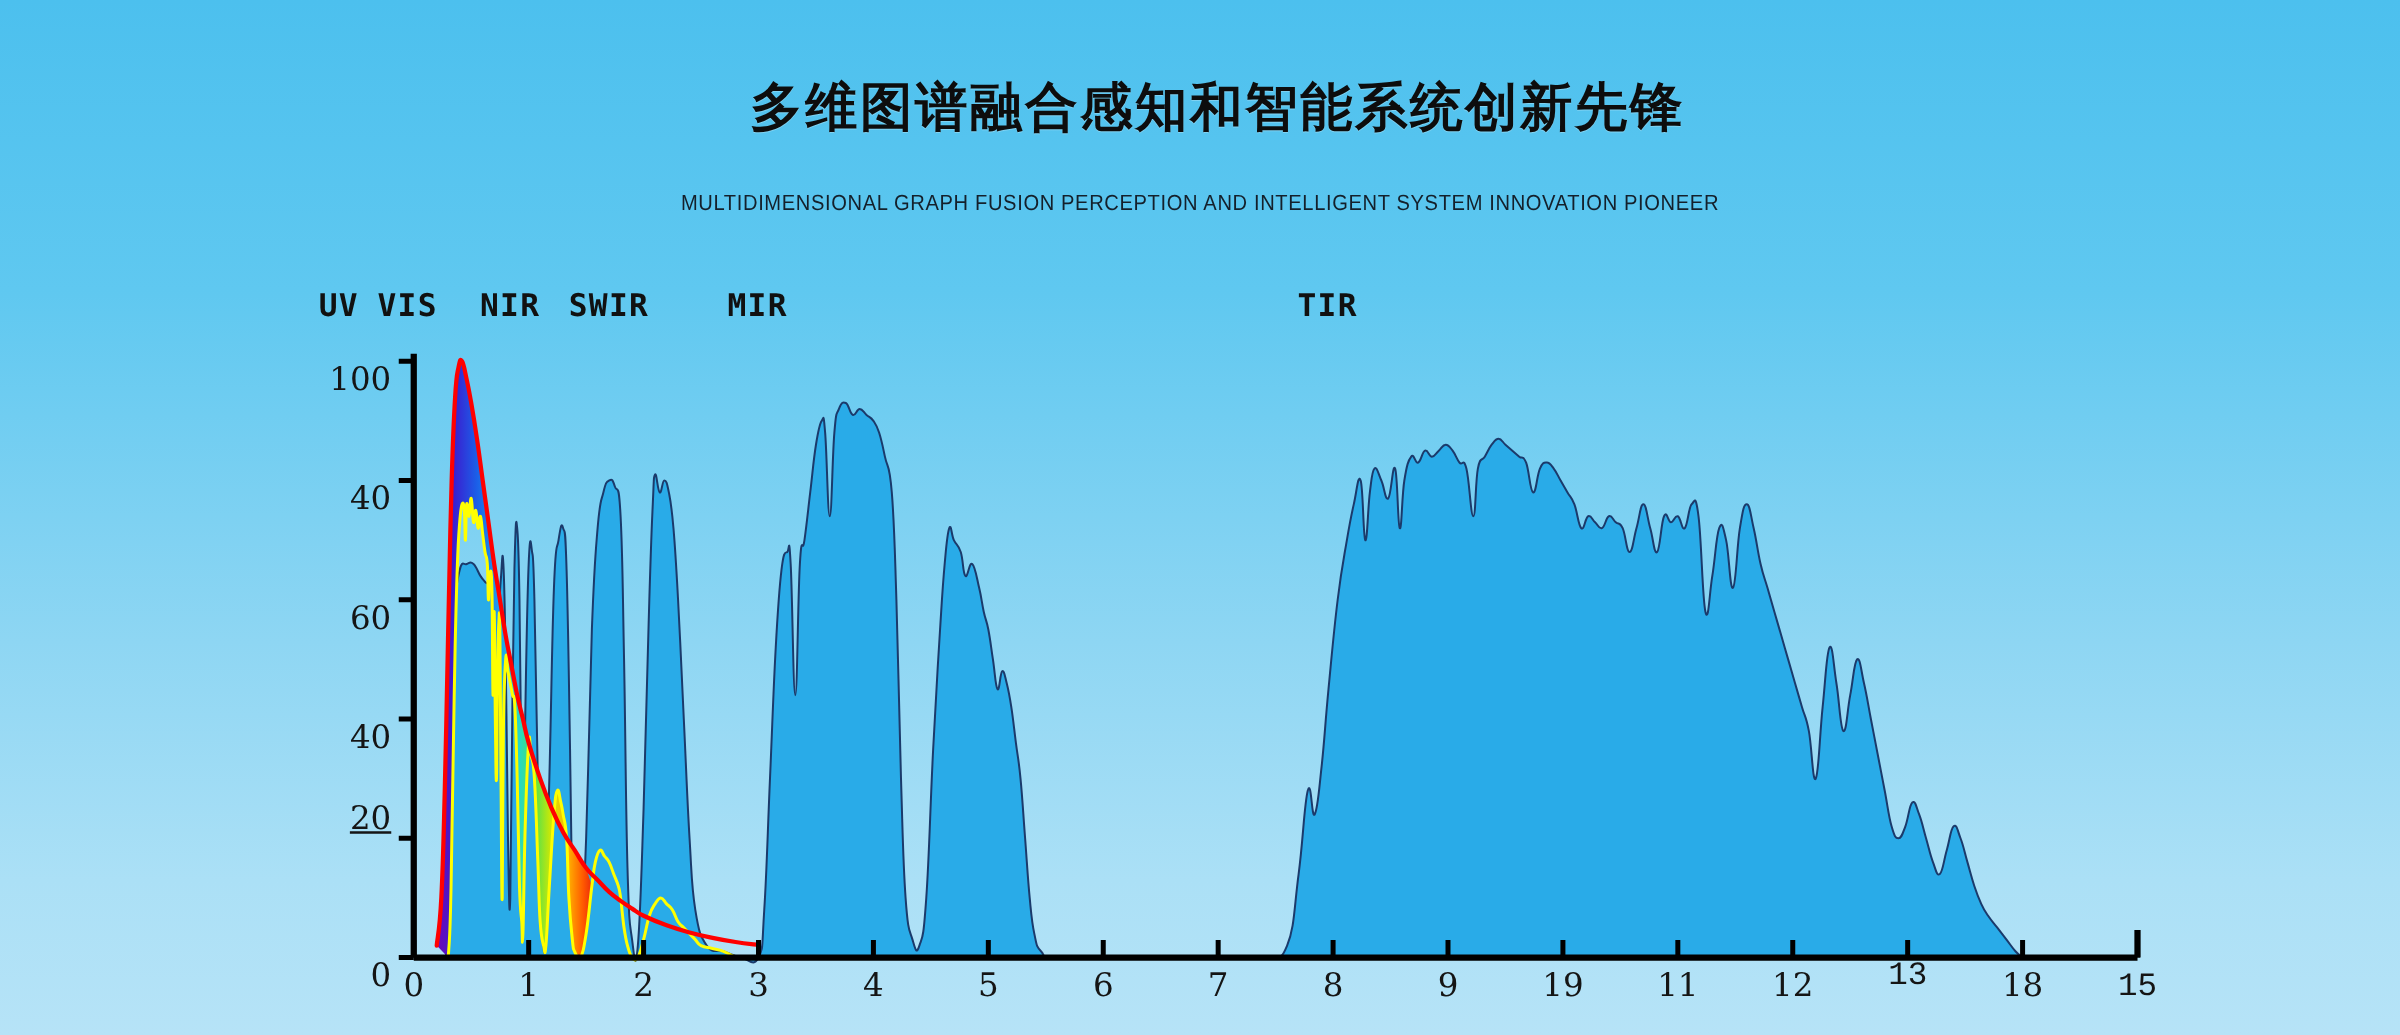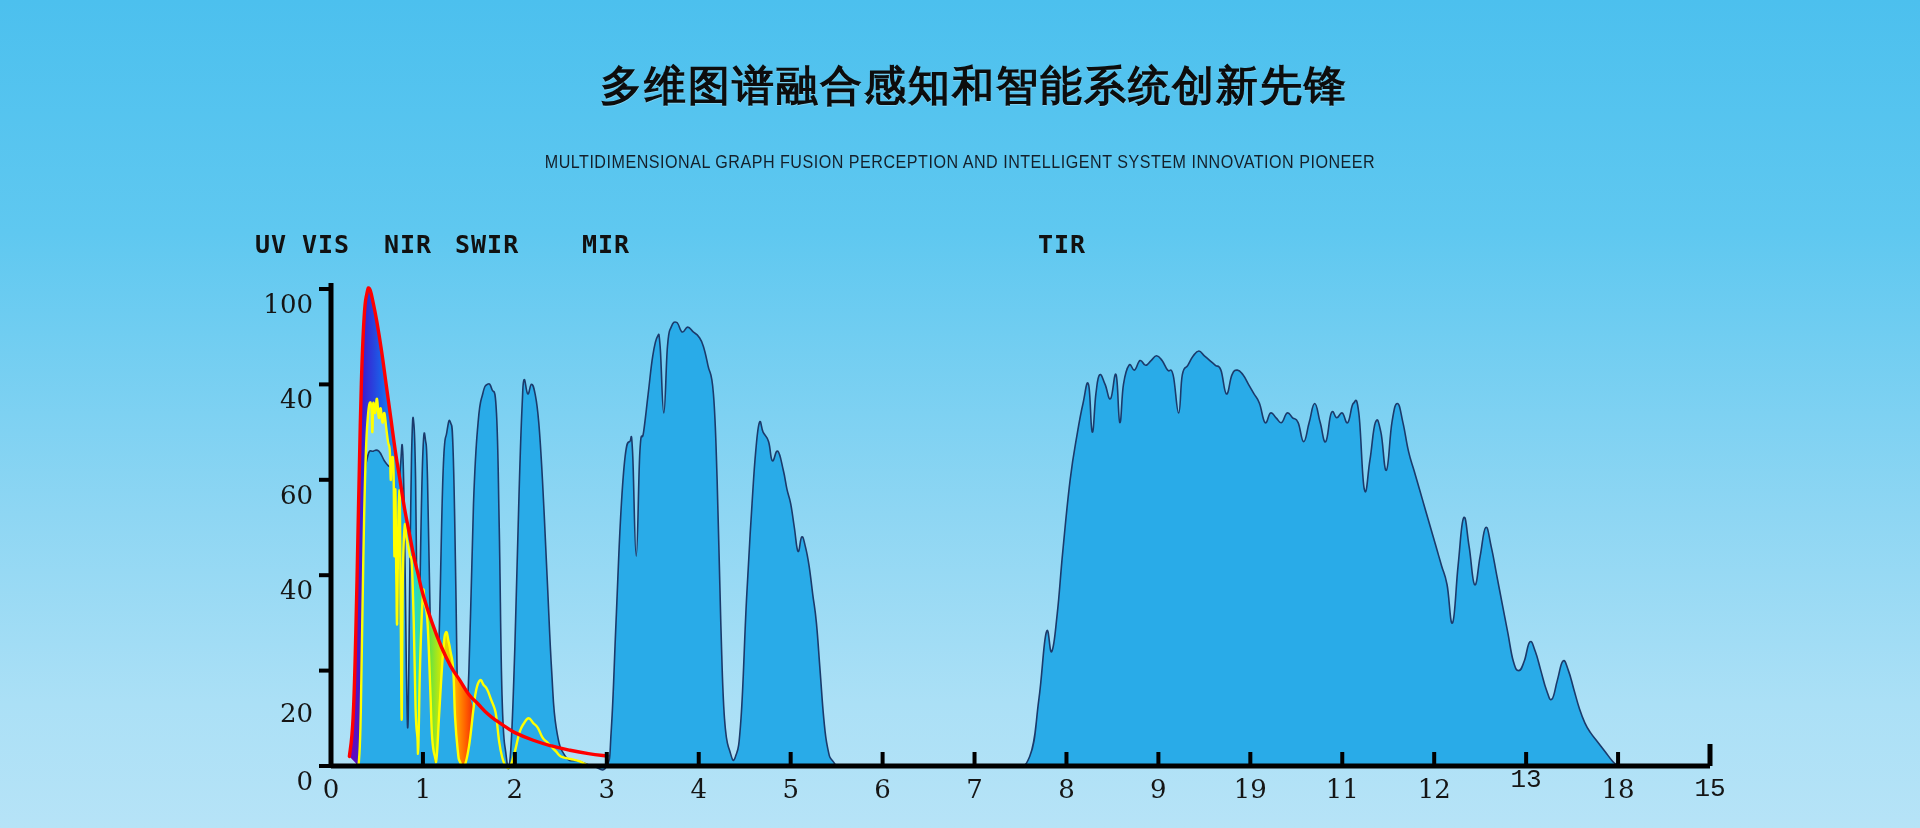--- a/index.html
+++ b/index.html
@@ -128,21 +128,21 @@
         <line x1="1434.2" y1="766" x2="1434.2" y2="752" stroke="#000000" stroke-width="4"></line>
         <line x1="1526.1333333333334" y1="766" x2="1526.1333333333334" y2="752" stroke="#000000" stroke-width="4"></line>
         <line x1="1618.0666666666666" y1="766" x2="1618.0666666666666" y2="752" stroke="#000000" stroke-width="4"></line>
         <line x1="1710" y1="766" x2="1710" y2="752" stroke="#000000" stroke-width="4"></line>
         <line x1="1710" y1="766" x2="1710" y2="744" stroke="#000000" stroke-width="5"></line>
       </g>
   </svg>
 
   <div id="yticks">
       <div class="ytick" style="left: 253px; top: 748px;">0</div>
-      <div class="ytick" style="left: 253px; top: 680px;">20</div>
+      <div class="ytick" style="left: 253px; top: 622px; text-decoration: underline;">20</div>
       <div class="ytick" style="left: 253px; top: 557.2px;">40</div>
       <div class="ytick" style="left: 253px; top: 461.8px;">60</div>
       <div class="ytick" style="left: 253px; top: 366.4px;">40</div>
       <div class="ytick" style="left: 253px; top: 271px;">100</div>
     </div>
   <div id="xticks">
       <div class="xtick" style="left: 306px; top: 774px;">0</div>
       <div class="xtick" style="left: 397.933px; top: 774px;">1</div>
       <div class="xtick" style="left: 489.867px; top: 774px;">2</div>
       <div class="xtick" style="left: 581.8px; top: 774px;">3</div>

